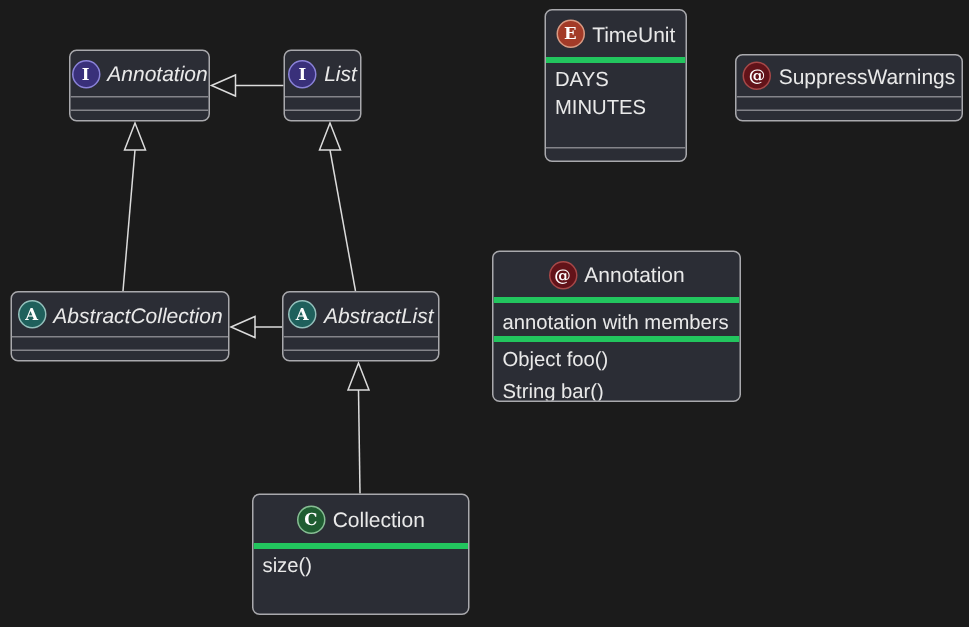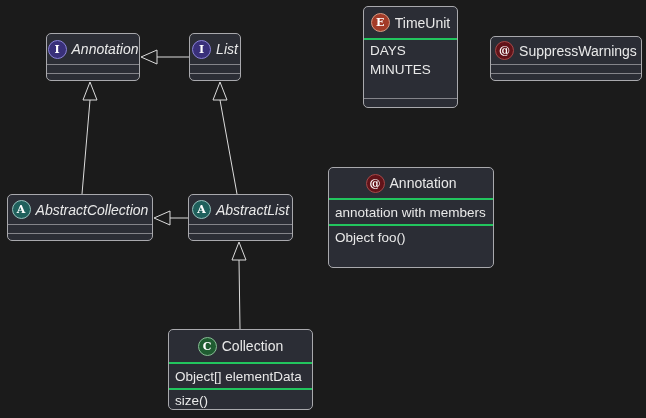--- a/index.html
+++ b/index.html
@@ -24,21 +24,21 @@
     width:17px;height:17px;border-radius:50%;flex:0 0 auto;
     display:flex;align-items:center;justify-content:center;
     font-family:"DejaVu Serif", serif;font-weight:bold;font-size:11px;color:#ffffff;
   }
   .spot-interface{background:#39307a;border:1px solid #8a82d8;}
   .spot-abstract{background:#1f605c;border:1px solid #94c0bc;}
   .spot-enum{background:#a33b28;border:1px solid #d89a83;}
   .spot-class{background:#1f5c31;border:1px solid #86bd93;}
   .spot-annotation{background:#621319;border:1px solid #a64848;}
   .erow{height:8px;border-top:1px solid #84848a;}
-  .cmp{border-top:2px solid #22c55e;box-sizing:border-box;}
+  .cmp{border-top:4px solid #22c55e;box-sizing:border-box;}
   .member{
     padding:0 6px;font-size:13.5px;white-space:nowrap;
     display:flex;align-items:center;
   }
 </style>
 </head>
 <body>
 
 <div class="canvas">
 
@@ -125,29 +125,27 @@
   <div class="box" style="left:328px;top:167px;width:166px;height:101px">
     <div class="title" style="height:30px">
       <span class="spot spot-annotation">@</span>
       <span>Annotation</span>
     </div>
     <div class="cmp" style="height:26px">
       <div class="member" style="height:25px">annotation with members</div>
     </div>
     <div class="cmp" style="height:44px;padding-top:1px">
       <div class="member" style="height:21px">Object foo()</div>
+      <div class="member" style="height:21px">String bar()</div>
     </div>
   </div>
 
   <div class="box" style="left:168px;top:329px;width:145px;height:81px">
     <div class="title" style="height:32px">
       <span class="spot spot-class">C</span>
       <span>Collection</span>
-    </div>
-    <div class="cmp" style="height:26px">
-      <div class="member" style="height:25px">Object[] elementData</div>
     </div>
     <div class="cmp" style="height:21px">
       <div class="member" style="height:20px">size()</div>
     </div>
   </div>
 
 </div>
 
 </body></html>

